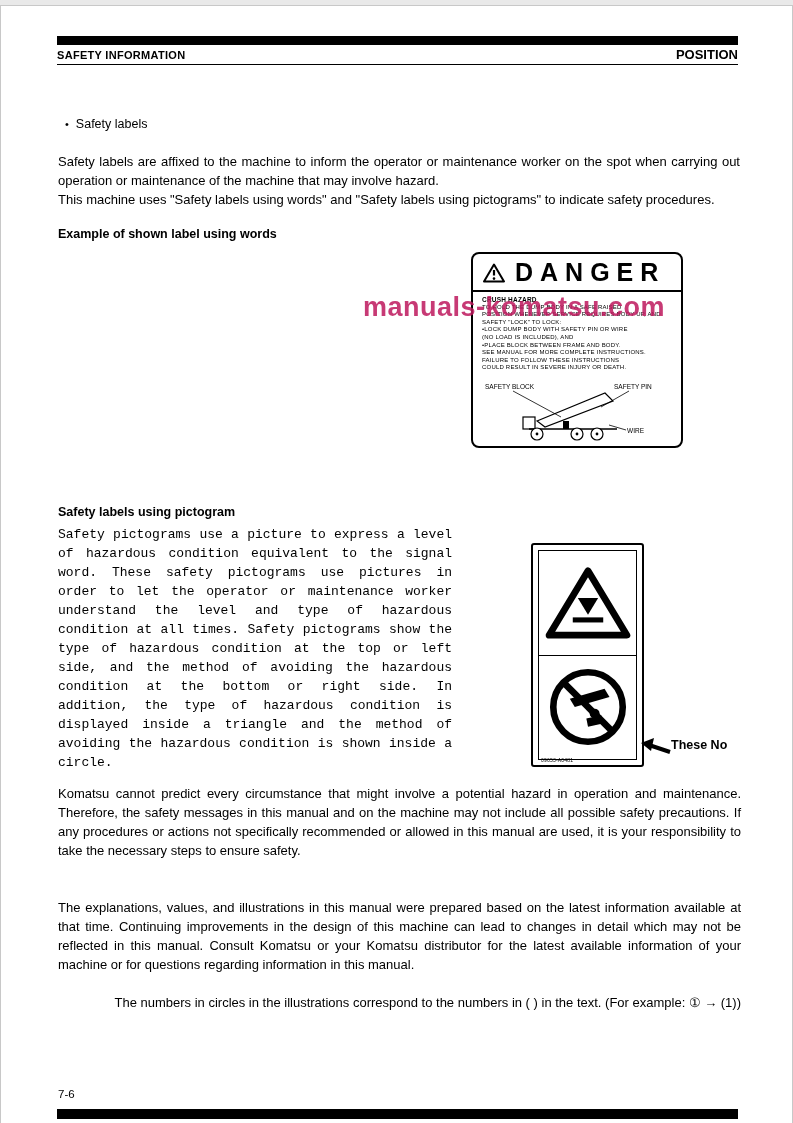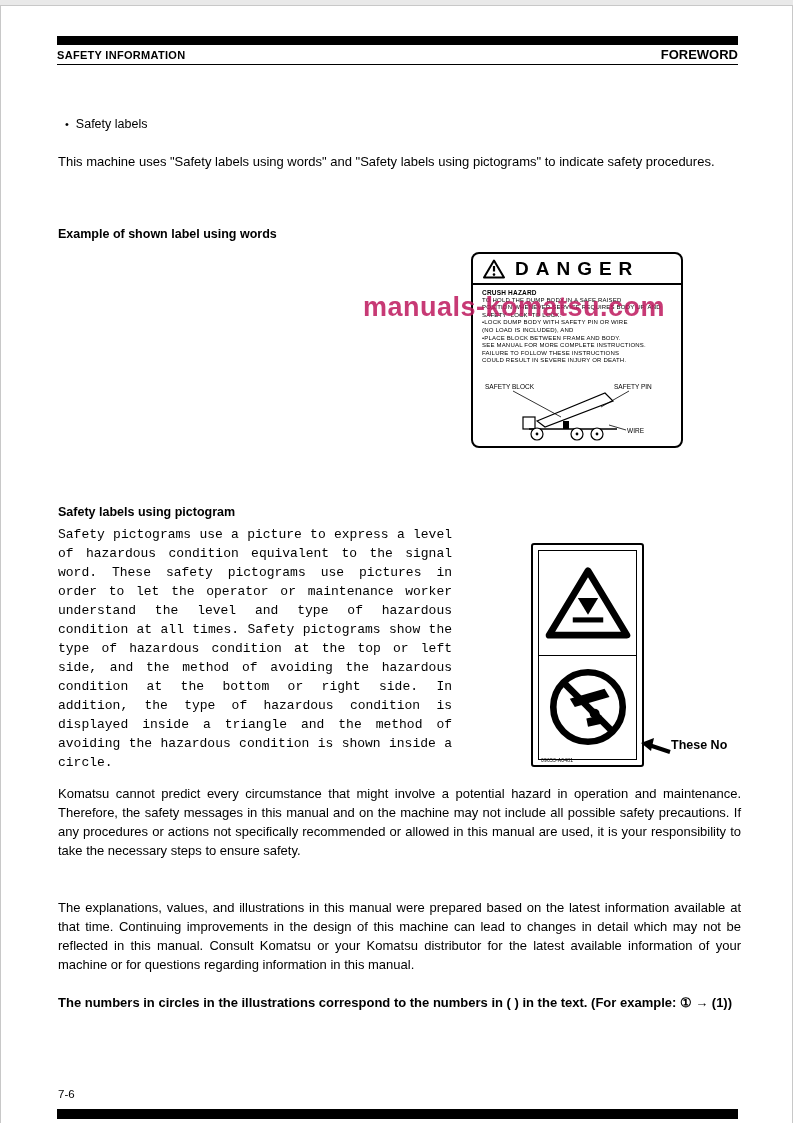--- a/index.html
+++ b/index.html
@@ -26,40 +26,40 @@
   .bullet-glyph { margin-right:7px; font-size:11px; }
   .para { font-size:13px; line-height:19px; text-align:justify; }
   .para p { margin:0; }
   .intro-para { left:57px; top:146px; width:682px; }
   .h-small { font-size:12.5px; font-weight:bold; }
   .example-heading { left:57px; top:221px; }
   .pictogram-heading { left:57px; top:499px; }
   .pictogram-para { left:57px; top:519px; width:394px;font-family:Liberation Mono, monospace; }
   .closing-1 { left:57px; top:778px; width:683px; }
   .closing-2 { left:57px; top:892px; width:683px; }
-  .closing-3 { left:57px; top:987px; width:683px; text-align:left;font-weight:bold; }
+  .closing-3 { left:57px; top:987px; width:683px; text-align:right; }
 
   
   .watermark {
     left:362px; top:286px; z-index:6;
     font-size:27px; font-weight:bold; letter-spacing:.5px;
     color:#be185d; opacity:.85;
   }
 
   
   .danger-box {
     left:470px; top:246px; width:212px; height:196px;
     border:2.5px solid #000; border-radius:8px; background:#fff;
     display:flex; flex-direction:column; z-index:2;
   }
   .danger-header {
     display:flex; align-items:center; gap:10px;
     padding:4px 8px 3px 10px; border-bottom:2px solid #000;
   }
-  .danger-title { font-size:19px; font-weight:bold; letter-spacing:7px; }
+  .danger-title { font-size:25px; font-weight:bold; letter-spacing:7px; }
   .danger-lines { padding:4px 7px 2px 9px; font-size:6px; line-height:7.6px; letter-spacing:.2px; }
   .danger-lines div:first-child { font-size:6.5px; font-weight:bold; }
   .danger-truck { flex:1; display:flex; align-items:flex-end; justify-content:center; padding:0 4px 3px; }
   .svg-label { font-size:6.5px; font-family:"Liberation Sans", sans-serif; }
 
   
   .picto-box {
     left:530px; top:537px; width:113px; height:224px;
     border:2px solid #000; border-radius:3px; background:#fff; padding:5px;
   }
@@ -71,29 +71,30 @@
   .partno-label { left:670px; top:732px; font-size:12.5px; font-weight:bold; }
 </style>
 </head>
 <body>
 
 <div class="page">
 
   <div class="abs bar top-bar"></div>
   <div class="abs header-row">
     <span class="header-left">SAFETY INFORMATION</span>
-    <span class="header-right">FOREWORD</span>
+    <span class="header-right">POSITION</span>
   </div>
   <div class="abs header-rule"></div>
 
   <div class="abs bullet-row">
     <span class="bullet-glyph">•</span><span>Safety labels</span>
   </div>
 
   <div class="abs para intro-para">
+    <p>Safety labels are affixed to the machine to inform the operator or maintenance worker on the spot when carrying out operation or maintenance of the machine that may involve hazard.</p>
     <p>This machine uses "Safety labels using words" and "Safety labels using pictograms" to indicate safety procedures.</p>
   </div>
 
   <div class="abs h-small example-heading">Example of shown label using words</div>
 
   <div class="abs watermark">manuals-komatsu.com</div>
 
   <div class="abs danger-box">
     <div class="danger-header">
       <svg width="22" height="20" viewBox="0 0 22 20">

